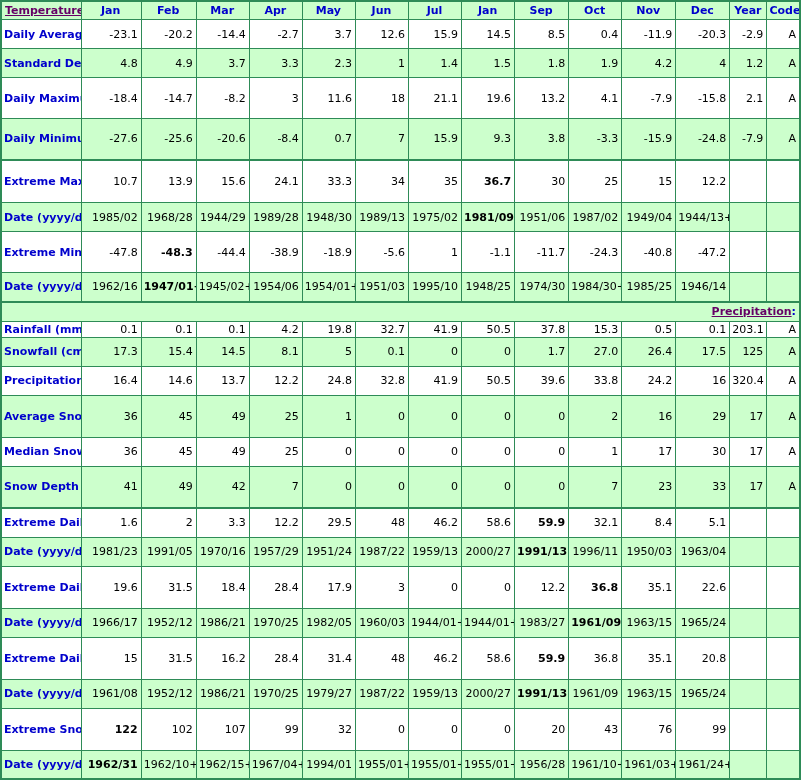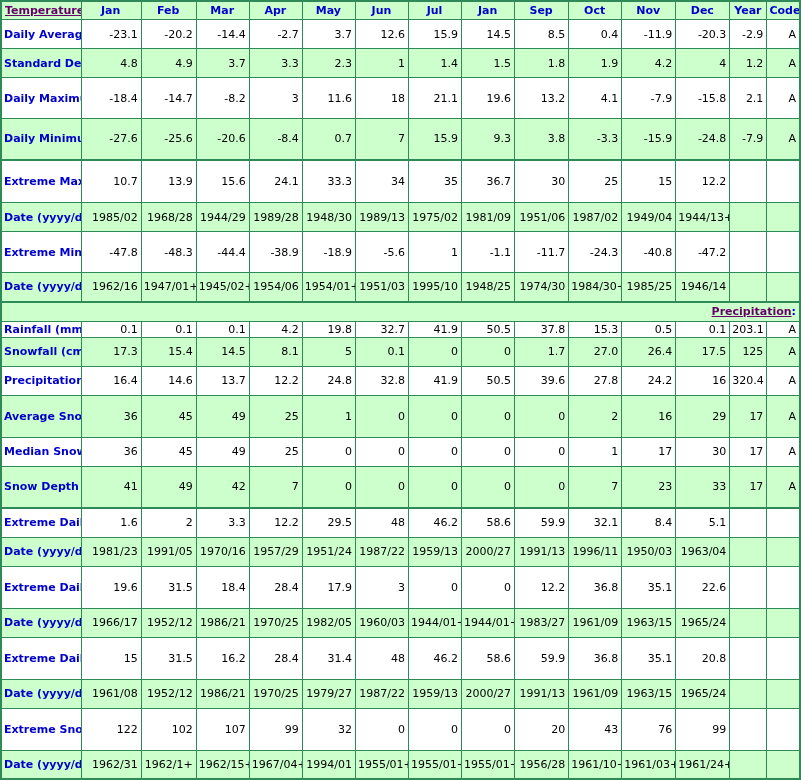--- a/index.html
+++ b/index.html
@@ -32,21 +32,21 @@
       color:#0000cc;
       font-weight:bold;
       white-space: normal;
       line-height: 13px;
       padding: 1px 2px 1px 3px;
     }
     td.v { text-align:right; font-size:11px; }
     td.c { text-align:right; }
     tr.w th, tr.w td { background:#ffffff; }
     tr.g th, tr.g td { background:#ccffcc; }
-    td.b { font-weight:normal; }
+    td.b { font-weight:bold; }
     .section { background:#ccffcc; text-align:right; padding-left:3px; height:18px; }
     .section a {
       color:#660066; font-weight:bold; text-decoration:underline;
     }
     .section .colon { color:#0000cc; font-weight:bold; }
     tr.sep-top > * { border-top: 2px solid #2e8b57 !important; }
   </style>
 </head>
 <body>
 
@@ -273,21 +273,21 @@
         <th class="lbl">Precipitation (mm)</th>
         <td class="v">16.4</td>
         <td class="v">14.6</td>
         <td class="v">13.7</td>
         <td class="v">12.2</td>
         <td class="v">24.8</td>
         <td class="v">32.8</td>
         <td class="v">41.9</td>
         <td class="v">50.5</td>
         <td class="v">39.6</td>
-        <td class="v">27.8</td>
+        <td class="v">33.8</td>
         <td class="v">24.2</td>
         <td class="v">16</td>
         <td class="v">320.4</td>
         <td class="c">A</td>
       </tr>
       <tr class="g" style="height: 42px;">
         <th class="lbl">Average Snow Depth (cm)</th>
         <td class="v">36</td>
         <td class="v">45</td>
         <td class="v">49</td>
@@ -452,21 +452,21 @@
         <td class="v">20</td>
         <td class="v">43</td>
         <td class="v">76</td>
         <td class="v">99</td>
         <td class="v"></td>
         <td class="c"></td>
       </tr>
       <tr class="g" style="height: 29px;">
         <th class="lbl">Date (yyyy/dd)</th>
         <td class="v b">1962/31</td>
-        <td class="v">1962/1+</td>
+        <td class="v">1962/10+</td>
         <td class="v">1962/15+</td>
         <td class="v">1967/04+</td>
         <td class="v">1994/01</td>
         <td class="v">1955/01+</td>
         <td class="v">1955/01+</td>
         <td class="v">1955/01+</td>
         <td class="v">1956/28</td>
         <td class="v">1961/10+</td>
         <td class="v">1961/03+</td>
         <td class="v">1961/24+</td>

